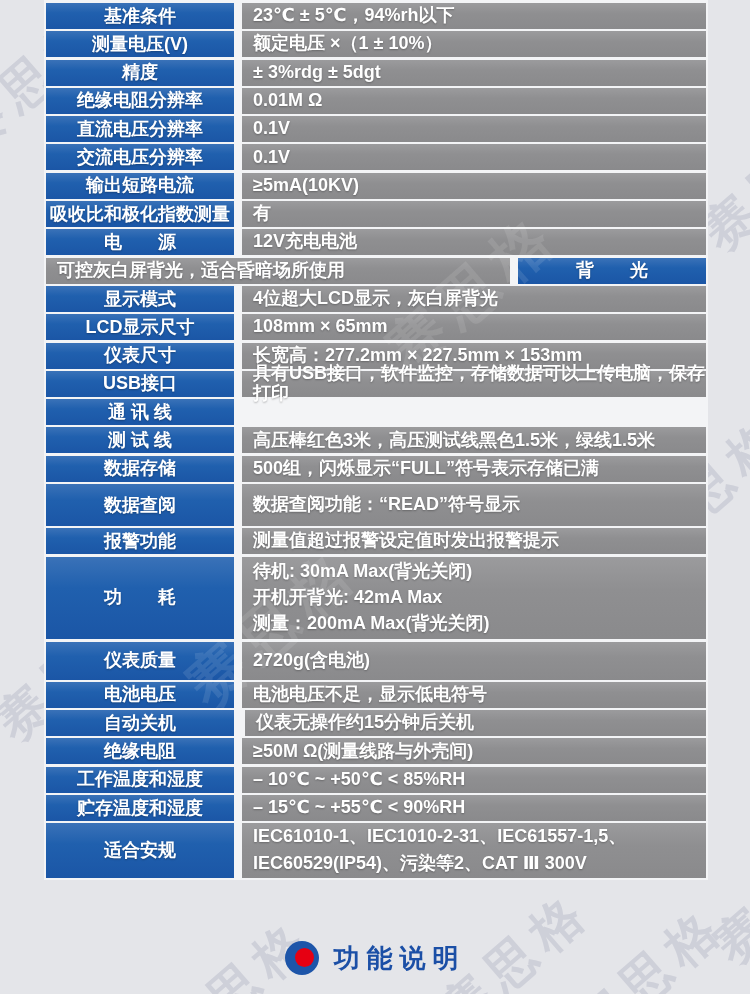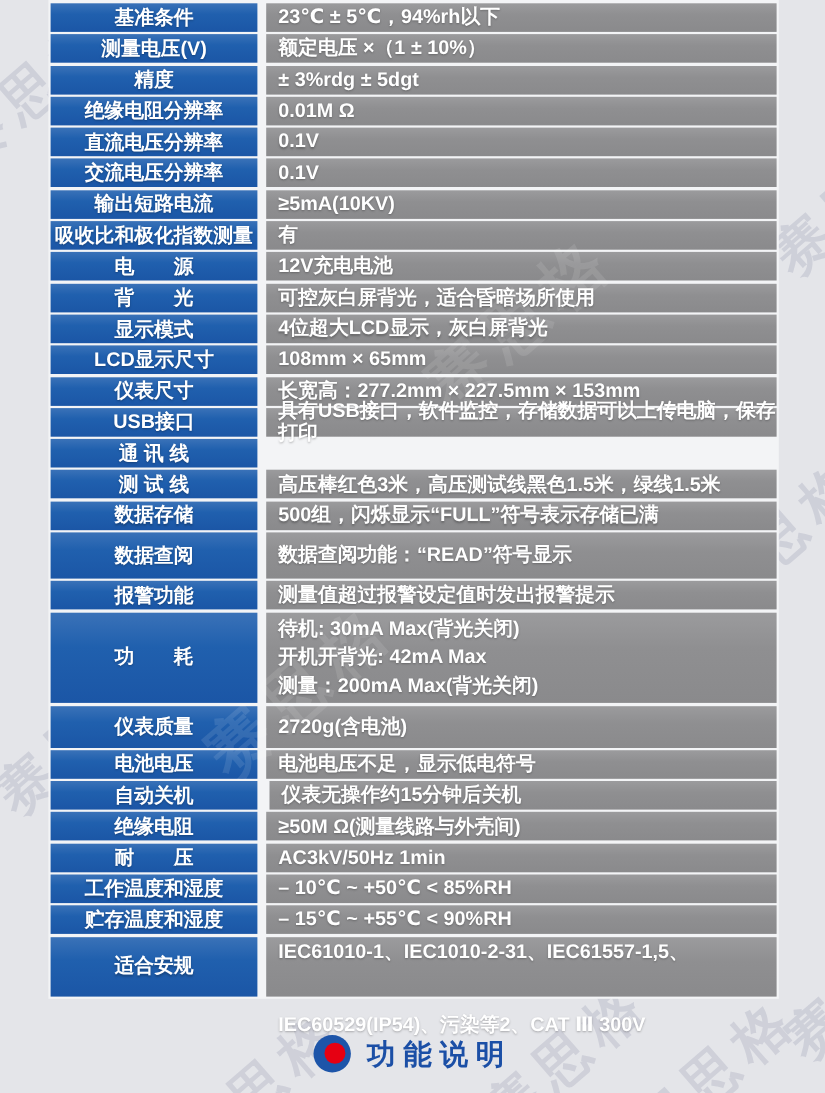--- a/index.html
+++ b/index.html
@@ -32,21 +32,21 @@
     background:linear-gradient(180deg,#3a72b8 0%,#2060ae 38%,#1b56a6 100%);
     line-height:1.05;
   }
   .cell.value{
     flex:1;display:flex;flex-direction:column;justify-content:center;
     padding-left:11px;
     background:linear-gradient(180deg,#9b9b9d 0%,#8f8f91 40%,#8a8a8c 100%);
     line-height:1.1;
   }
   .cell.value.multi3{justify-content:space-around;padding-top:2px;padding-bottom:2px;}
-  .cell.value.multi2 .vline{line-height:27px;margin-top:39px;}
+  .cell.value.multi2 .vline{line-height:27px;}
   
   #section-heading{
     position:absolute;left:0;top:928px;width:750px;height:60px;z-index:3;
     display:flex;align-items:center;justify-content:center;column-gap:15px;
   }
   .dot-icon{
     position:relative;width:34px;height:34px;border-radius:50%;
     background:#1d55a9;flex:0 0 34px;
   }
   .dot-icon .red-dot{
@@ -102,22 +102,22 @@
     </div>
     <div class="row" style="height: 26px;">
       <div class="cell label">吸收比和极化指数测量</div>
       <div class="cell value">有</div>
     </div>
     <div class="row" style="height: 26px;">
       <div class="cell label">电　　源</div>
       <div class="cell value">12V充电电池</div>
     </div>
     <div class="row" style="height: 26px;">
+      <div class="cell value">可控灰白屏背光，适合昏暗场所使用</div>
       <div class="cell label">背　　光</div>
-      <div class="cell value">可控灰白屏背光，适合昏暗场所使用</div>
     </div>
     <div class="row" style="height: 26px;">
       <div class="cell label">显示模式</div>
       <div class="cell value">4位超大LCD显示，灰白屏背光</div>
     </div>
     <div class="row" style="height: 26px;">
       <div class="cell label">LCD显示尺寸</div>
       <div class="cell value">108mm × 65mm</div>
     </div>
     <div class="row" style="height: 26px;">
@@ -165,24 +165,20 @@
     </div>
     <div class="row" style="height: 26px; gap: 11px;">
       <div class="cell label">自动关机</div>
       <div class="cell value">仪表无操作约15分钟后关机</div>
     </div>
     <div class="row" style="height: 26px;">
       <div class="cell label">绝缘电阻</div>
       <div class="cell value">≥50M Ω(测量线路与外壳间)</div>
     </div>
     <div class="row" style="height: 26px;">
-      <div class="cell label">耐　　压</div>
-      <div class="cell value">AC3kV/50Hz 1min</div>
-    </div>
-    <div class="row" style="height: 26px;">
       <div class="cell label">工作温度和湿度</div>
       <div class="cell value">– 10℃ ~ +50℃ &lt; 85%RH</div>
     </div>
     <div class="row" style="height: 26px;">
       <div class="cell label">贮存温度和湿度</div>
       <div class="cell value">– 15℃ ~ +55℃ &lt; 90%RH</div>
     </div>
     <div class="row" style="height: 54.3px;">
       <div class="cell label">适合安规</div>
       <div class="cell value multi2">

